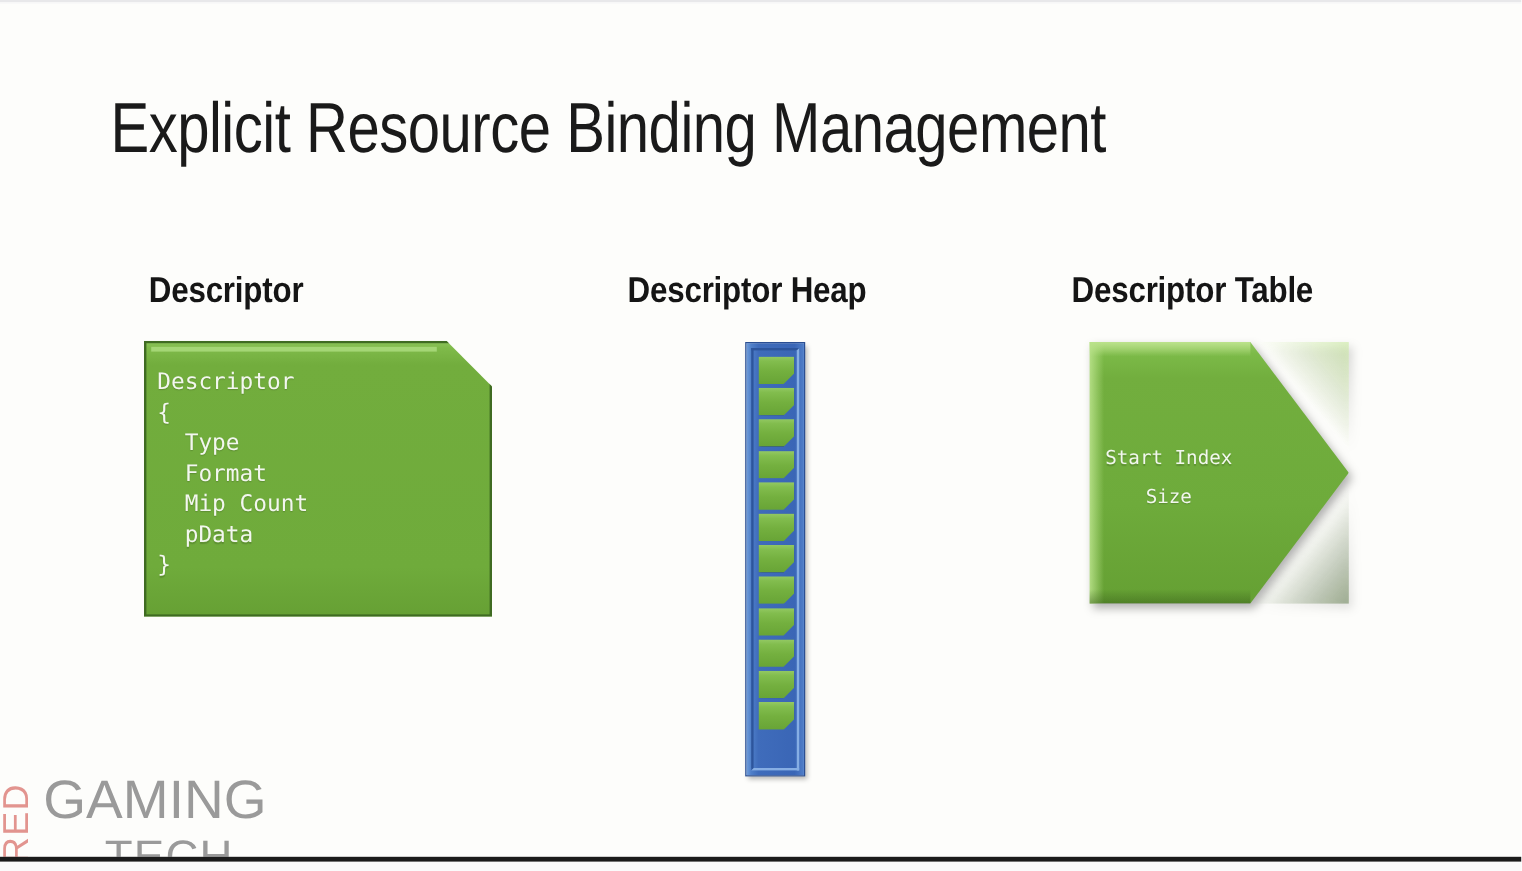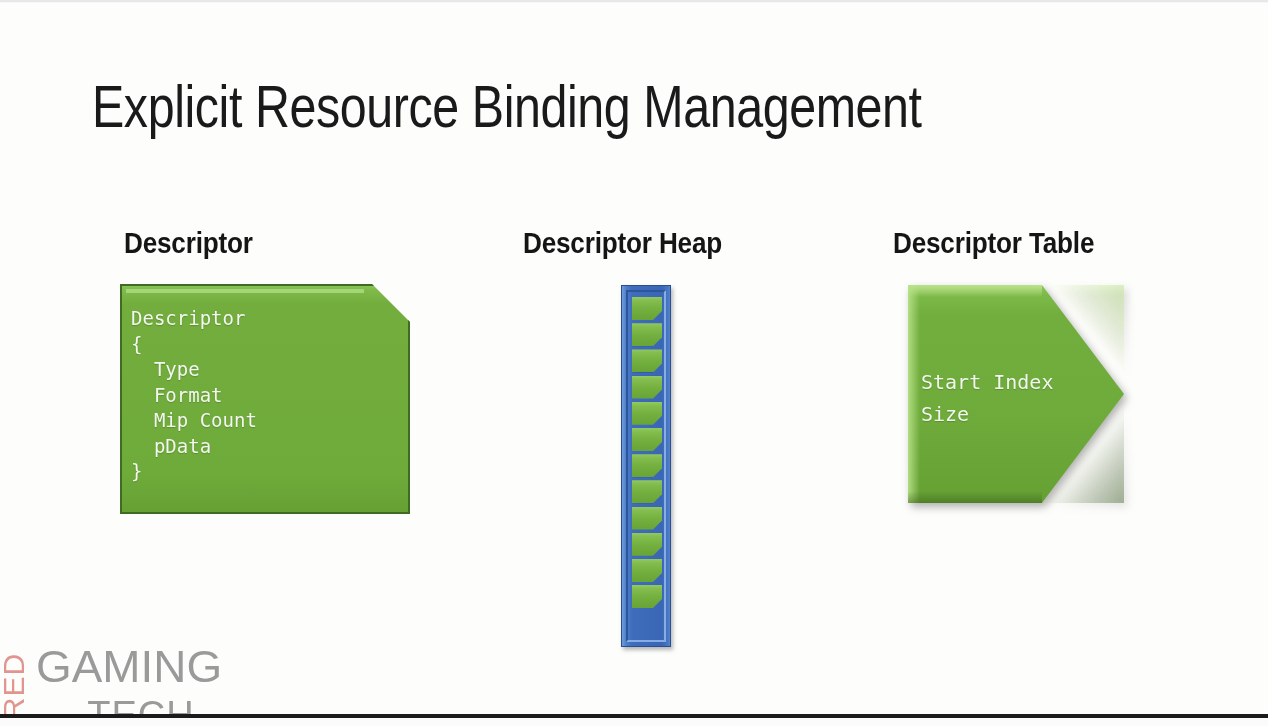--- a/index.html
+++ b/index.html
@@ -206,25 +206,26 @@
   }
   .bevel-arrow-upper {
     left: 55%; top: 0; width: 45%; height: 52%;
     background: linear-gradient(to bottom left, rgba(196,232,150,0.55), rgba(196,232,150,0.0) 40%);
   }
   .table-code {
     position: absolute;
     left: 921px;
     top: 366px;
     font-family: "DejaVu Sans Mono", "Liberation Mono", monospace;
-    font-size: 20px;
+    font-size: 16px;
     line-height: 32px;
     color: #f2f7ee;
     white-space: pre;
     text-shadow: 0 1px 1px rgba(0,0,0,0.18);
+    text-align: center;
   }
 
   
   .logo {
     position: absolute;
     left: 4px;
     top: 641px;
     width: 240px;
     height: 80px;
   }

